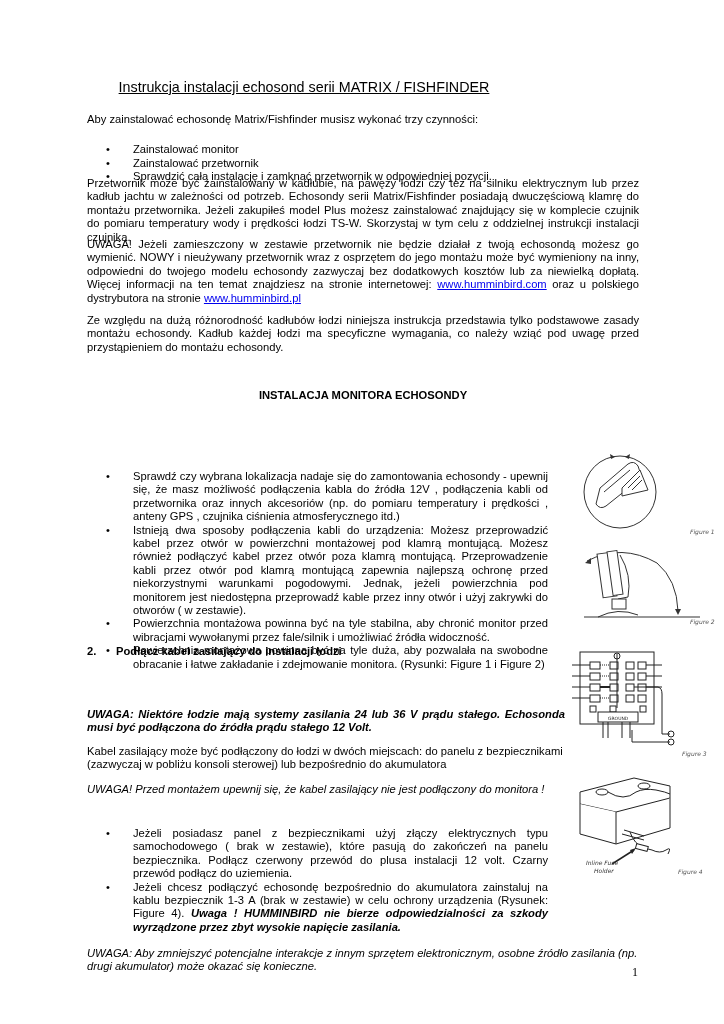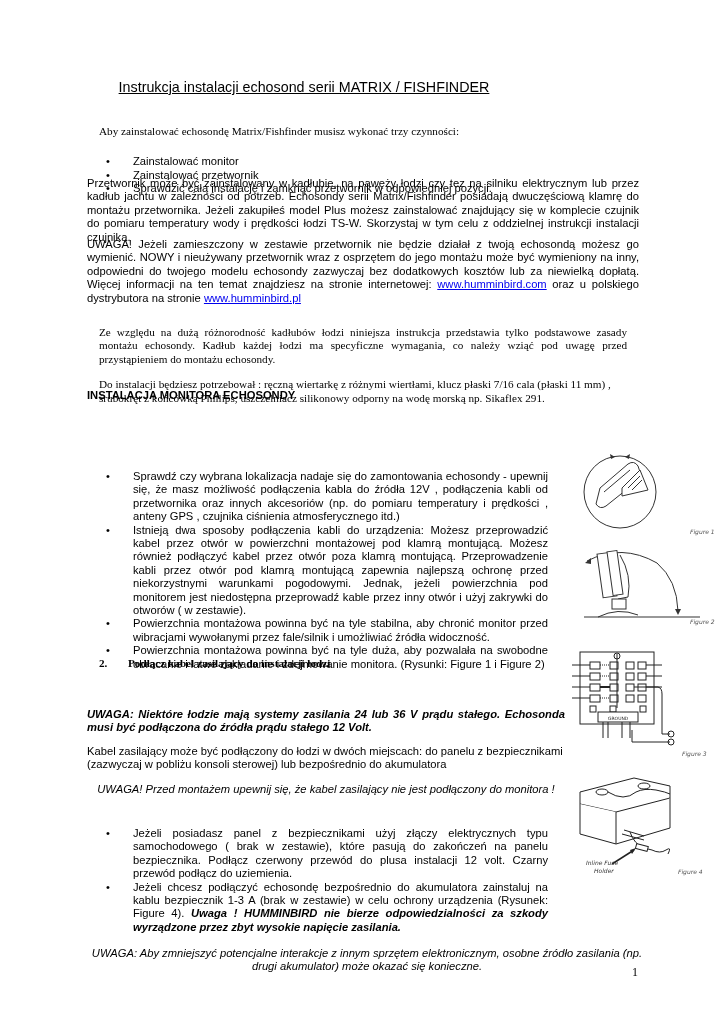--- a/index.html
+++ b/index.html
@@ -3,28 +3,28 @@
 <meta charset="utf-8">
 <style>
   html, body { margin:0; padding:0; background:#ffffff; }
   body { width:724px; height:1024px; position:relative; overflow:hidden;
          font-family:"Liberation Sans", sans-serif; color:#000; font-size:11.2px; line-height:13.4px; }
   .page { position:absolute; left:0; top:0; width:724px; height:1024px; }
   .title { position:absolute; left:0; width:608px; top:79px; text-align:center;
            font-size:14.3px; text-decoration:underline; line-height:17px; }
   .blk { position:absolute; left:87px; width:552px; }
   .just { text-align:justify; }
-  p { margin:12px;font-family:Liberation Serif, serif; }
+  p { margin:0; }
   ul { margin:17px; padding:0; list-style:none; }
   li { position:relative; padding-left:29px; }
   li::before { content:"\2022"; position:absolute; left:2px; top:0; }
   .narrow { width:478px; }
   .b { font-weight:bold; }
   .bi { font-weight:bold; font-style:italic; }
-  .i { font-style:italic;text-align:center; }
+  .i { font-style:italic; }
   a { color:#0000ee; text-decoration:underline; }
   .num { display:inline-block; width:29px; }
   .pagenum { position:absolute; left:632px; top:966px; font-family:"Liberation Serif", serif; font-size:12px; }
   .fig { position:absolute; }
 </style>
 </head>
 <body>
 
 <div class="page">
 
@@ -40,24 +40,23 @@
   </div>
 
   <div class="blk just" style="top:177px;">Przetwornik może być zainstalowany w kadłubie, na pawęży łodzi  czy tez na silniku elektrycznym lub przez kadłub jachtu w zależności od potrzeb. Echosondy serii Matrix/Fishfinder posiadają dwuczęściową klamrę do montażu przetwornika. Jeżeli zakupiłeś model Plus możesz zainstalować znajdujący się w komplecie czujnik do pomiaru temperatury wody i prędkości łodzi TS-W. Skorzystaj w tym celu z oddzielnej instrukcji instalacji czujnika.</div>
 
   <div class="blk just" style="top:238px;">
     <span>UWAGA! Jeżeli zamieszczony w zestawie przetwornik nie będzie działał z twoją echosondą możesz go wymienić. NOWY i nieużywany przetwornik wraz z osprzętem do jego montażu może być wymieniony na inny, odpowiedni do twojego modelu echosondy zazwyczaj bez dodatkowych kosztów lub za niewielką dopłatą. Więcej informacji na ten temat znajdziesz na stronie internetowej: </span><a href="#">www.humminbird.com</a><span> oraz u polskiego dystrybutora na stronie </span><a href="#">www.humminbird.pl</a>
   </div>
 
   <div class="blk" style="top:314px;">
     <p class="just">Ze względu na dużą różnorodność kadłubów łodzi niniejsza instrukcja przedstawia tylko podstawowe zasady montażu echosondy. Kadłub każdej łodzi ma specyficzne wymagania, co należy wziąć pod uwagę przed przystąpieniem do montażu echosondy.</p>
-    <p>Do instalacji będziesz potrzebował : ręczną wiertarkę z różnymi wiertłami, klucz płaski 7/16 cala (płaski 11 mm) , śrubokręt z końcówką Phillips, uszczelniacz silikonowy odporny na wodę morską np. Sikaflex 291.</p>
   </div>
 
-  <div class="blk b" style="top:389px;">INSTALACJA MONITORA ECHOSONDY</div>
+  <div class="blk b" style="top:389px;text-align:center;">INSTALACJA MONITORA ECHOSONDY</div>
 
 
   <div class="blk narrow just" style="top:453px;">
     <ul>
       <li>Sprawdź czy wybrana lokalizacja nadaje się do zamontowania echosondy - upewnij się, że masz możliwość podłączenia kabla do źródła 12V , podłączenia kabli od przetwornika oraz innych akcesoriów (np. do pomiaru temperatury i prędkości , anteny GPS , czujnika ciśnienia atmosferycznego itd.)</li>
       <li>Istnieją dwa sposoby podłączenia kabli do urządzenia: Możesz przeprowadzić kabel przez otwór w powierzchni montażowej pod klamrą montującą. Możesz również podłączyć kabel przez otwór poza klamrą montującą. Przeprowadzenie kabli przez otwór pod klamrą montującą zapewnia najlepszą ochronę przed niekorzystnymi warunkami pogodowymi. Jednak, jeżeli powierzchnia pod monitorem jest niedostępna przeprowadź kable przez inny otwór i użyj zakrywki do otworów ( w zestawie).</li>
       <li>Powierzchnia montażowa powinna być na tyle stabilna, aby chronić monitor przed wibracjami wywołanymi przez fale/silnik  i umożliwiać źródła widoczność.</li>
       <li>Powierzchnia montażowa powinna być na tyle duża, aby pozwalała na swobodne obracanie i łatwe zakładanie i zdejmowanie monitora. (Rysunki: Figure 1 i Figure 2)</li>
     </ul>
   </div>

